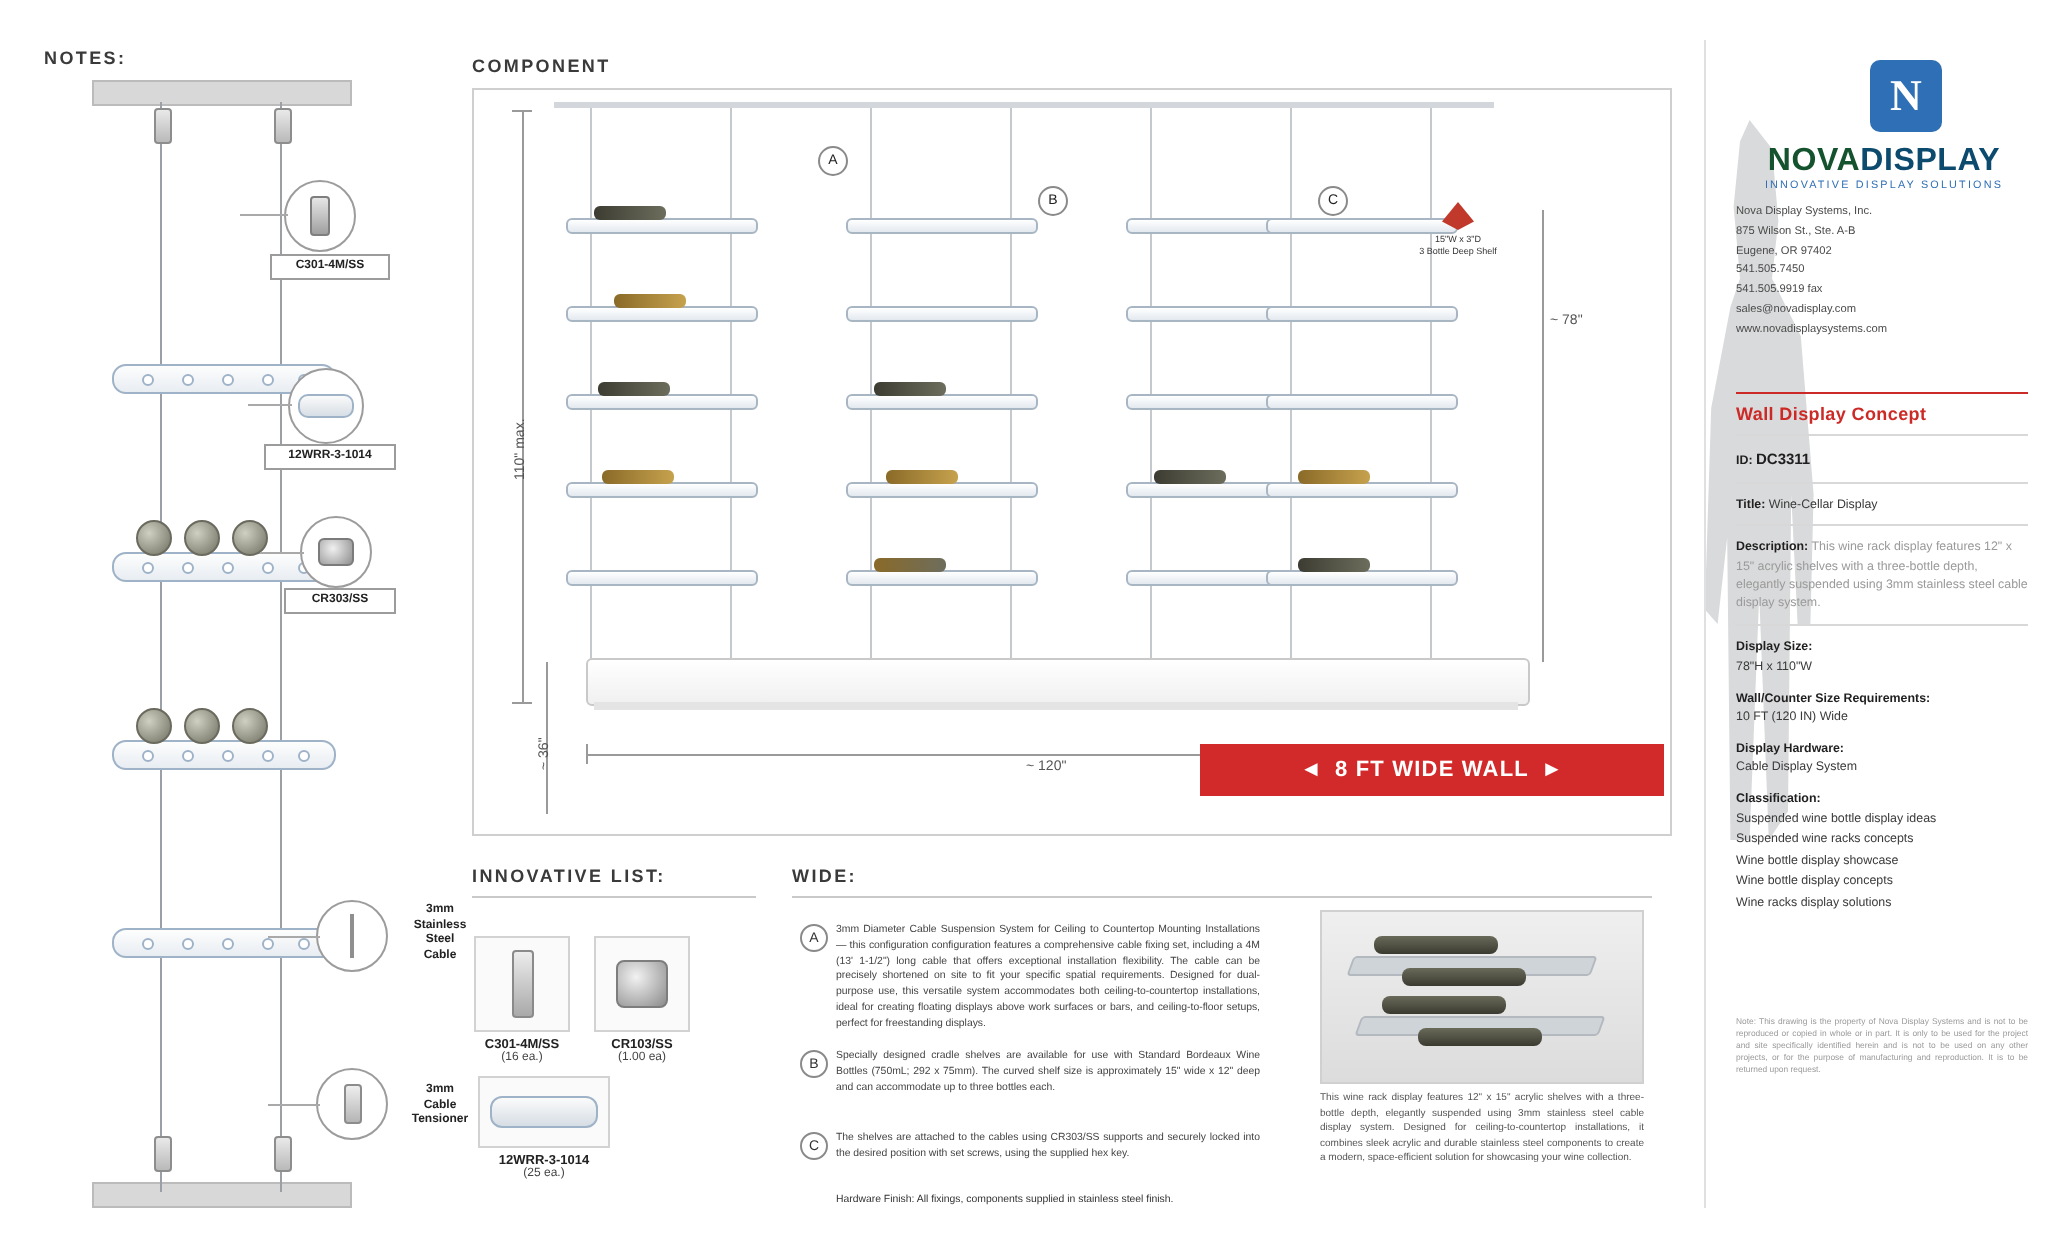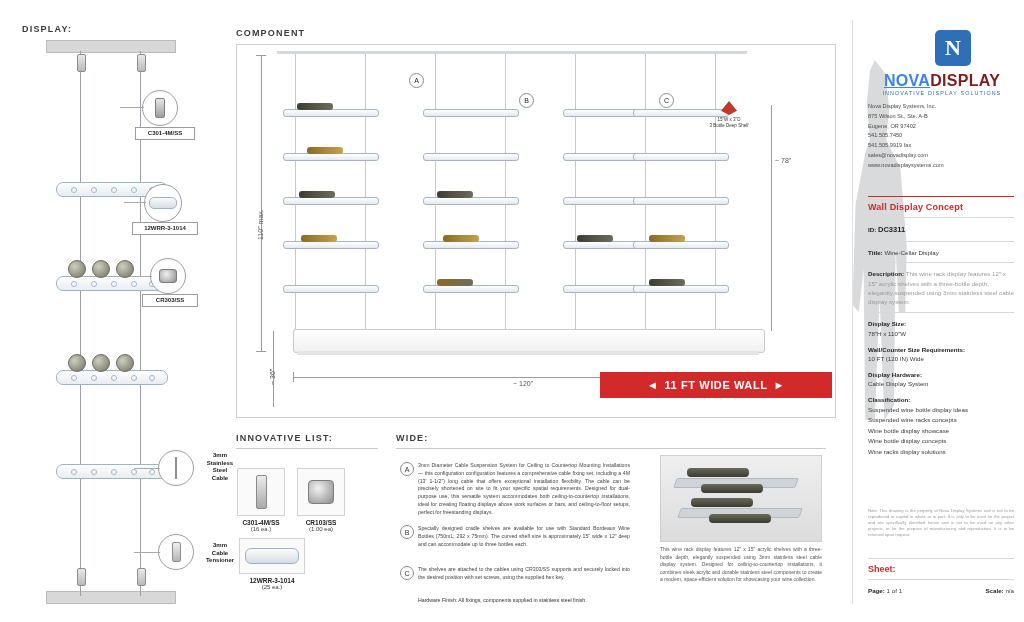--- a/index.html
+++ b/index.html
@@ -121,39 +121,39 @@
   .photo .shelfbar{position:absolute;background:#cfd4d9;border:1px solid #b3b9bf;border-radius:2px;}
   .photo .pb{position:absolute;height:9px;border-radius:4px;background:linear-gradient(#6a6a5a,#3a3a30);}
   .photo-cap{position:absolute;left:660px;top:546px;width:162px;font-size:5px;color:#555;line-height:1.5;text-align:justify;}
   .vrule{position:absolute;left:852px;top:20px;width:1px;height:584px;background:#e0e0e0;}
   .logo-mark{
     position:absolute;left:935px;top:30px;width:36px;height:36px;background:#2f6fb5;border-radius:5px;
     display:flex;align-items:center;justify-content:center;color:#fff;font-size:22px;font-weight:bold;
     font-family:"Liberation Serif",serif;
   }
   .logo-wordmark{position:absolute;left:872px;top:72px;width:140px;text-align:center;font-size:16px;letter-spacing:.3px;}
-  .logo-wordmark .nova{color:#3b82f6;font-weight:bold;text-decoration:underline;}
-  .logo-wordmark .display{color:#7f1d1d;font-weight:bold;}
+  .logo-wordmark .nova{color:#14532d;font-weight:bold;}
+  .logo-wordmark .display{color:#0c4a6e;font-weight:bold;}
   .logo-sub{position:absolute;left:872px;top:90px;width:140px;text-align:center;font-size:5.4px;letter-spacing:1.1px;color:#2f6fb5;}
   .addr{position:absolute;left:868px;top:102px;width:146px;font-size:5.6px;line-height:1.75;color:#4a4a4a;}
   .red-h{color:#cc2a26;font-size:9px;font-weight:bold;letter-spacing:.2px;}
   .fld{font-size:6.2px;line-height:1.55;color:#3a3a3a;}
   .fld b{color:#1f1f1f;}
   .clslist{font-size:6.2px;line-height:1.7;color:#3a3a3a;}
   .legal{font-size:4.2px;line-height:1.45;color:#9a9a9a;text-align:justify;}
   .sheet-h{color:#cc2a26;font-size:9px;font-weight:bold;}
   .hr-red{height:1px;background:#cc2a26;}
   .hr-g{height:1px;background:#d8d8d8;}
 </style>
 </head>
 <body>
 
 <div class="page">
 
-  <div class="sec-title" id="detail-title">DISPLAY:</div>
+  <div class="sec-title" id="detail-title">NOTES:</div>
 
   <div id="detail-col">
     <div class="detail-stage">
       <div class="ceiling"></div>
       <div class="floor"></div>
 
       <div class="vcable" style="left:44px;top:11px;height:545px;"></div>
       <div class="vcable" style="left:104px;top:11px;height:545px;"></div>
 
       <div class="tensioner" style="left:41px;top:14px;"></div>
@@ -315,21 +315,21 @@
 
       <div class="dimline" style="left:534px;top:60px;width:1px;height:226px;"></div>
       <div class="dimtxt" style="left:538px;top:112px;">~ 78"</div>
     </div>
   </div>
 
   <div class="person"></div>
 
   <div class="redbar">
     <span>◄</span>
-    <span>11 FT WIDE WALL</span>
+    <span>8 FT WIDE WALL</span>
     <span>►</span>
   </div>
 
   <div class="sec-title" id="comp-title">INNOVATIVE LIST:</div>
   <div class="hr-thin" style="left:236px;top:448px;width:142px;"></div>
 
   <div class="comp-card" style="left:232px;top:468px;width:58px;">
     <div class="comp-img">
       <div style="width:9px;height:32px;background:linear-gradient(#ececec,#a9a9a9);border:1px solid #8a8a8a;border-radius:2px;"></div>
     </div>
@@ -443,29 +443,14 @@
       <div>Suspended wine bottle display ideas</div>
       <div>Suspended wine racks concepts</div>
       <div>Wine bottle display showcase</div>
       <div>Wine bottle display concepts</div>
       <div>Wine racks display solutions</div>
     </div>
   </div>
 
   <div class="legal" style="position:absolute;left:868px;top:508px;width:146px;">Note: This drawing is the property of Nova Display Systems and is not to be reproduced or copied in whole or in part. It is only to be used for the project and site specifically identified herein and is not to be used on any other projects, or for the purpose of manufacturing and reproduction. It is to be returned upon request.</div>
 
-  <div style="position:absolute;left:868px;top:558px;width:146px;">
-    <div class="hr-g"></div>
-    <div class="sheet-h" style="margin-top:5px;">Sheet:</div>
-    <div class="hr-g" style="margin-top:5px;"></div>
-    <div style="margin-top:6px;display:flex;justify-content:space-between;" class="fld">
-      <div>
-        <b>Page:</b>
-        <span>1 of 1</span>
-      </div>
-      <div>
-        <b>Scale:</b>
-        <span>n/a</span>
-      </div>
-    </div>
-  </div>
 
 </div>
 
 </body></html>

